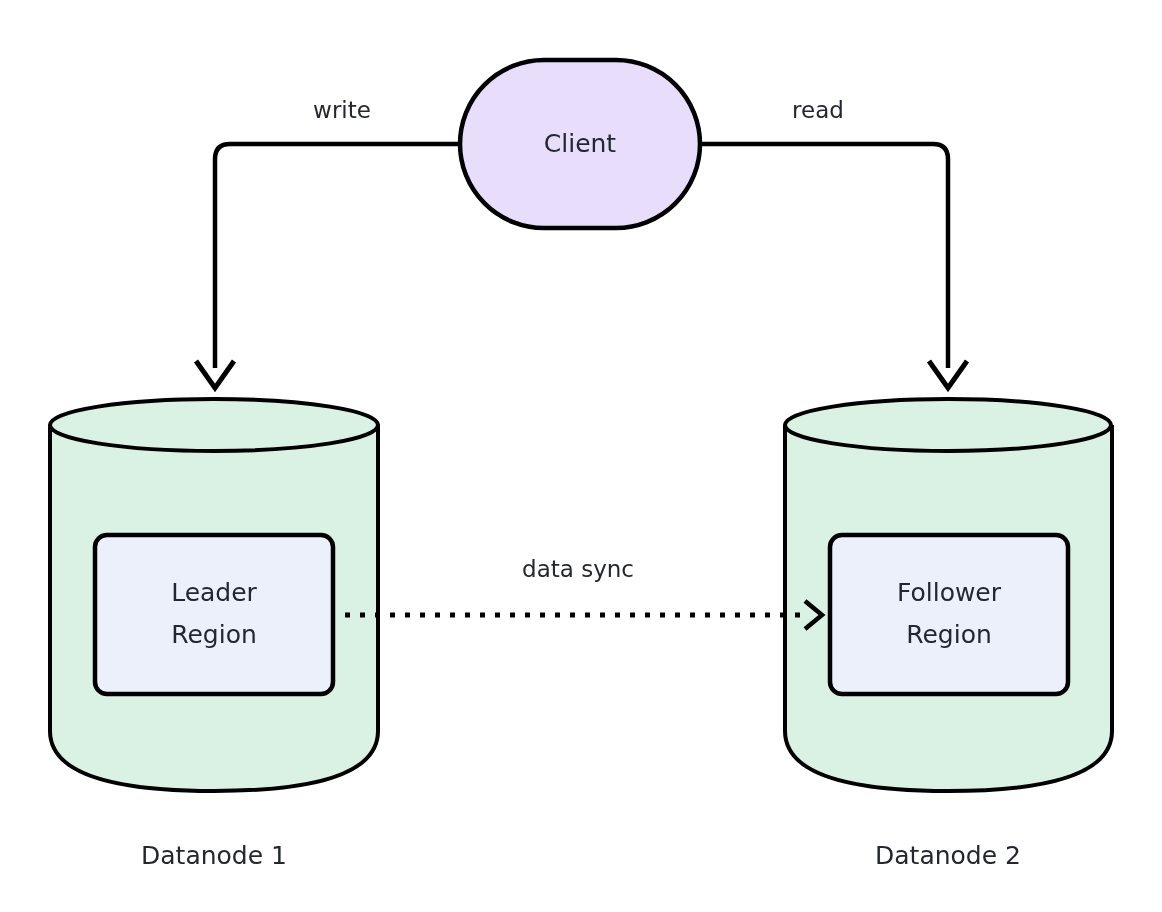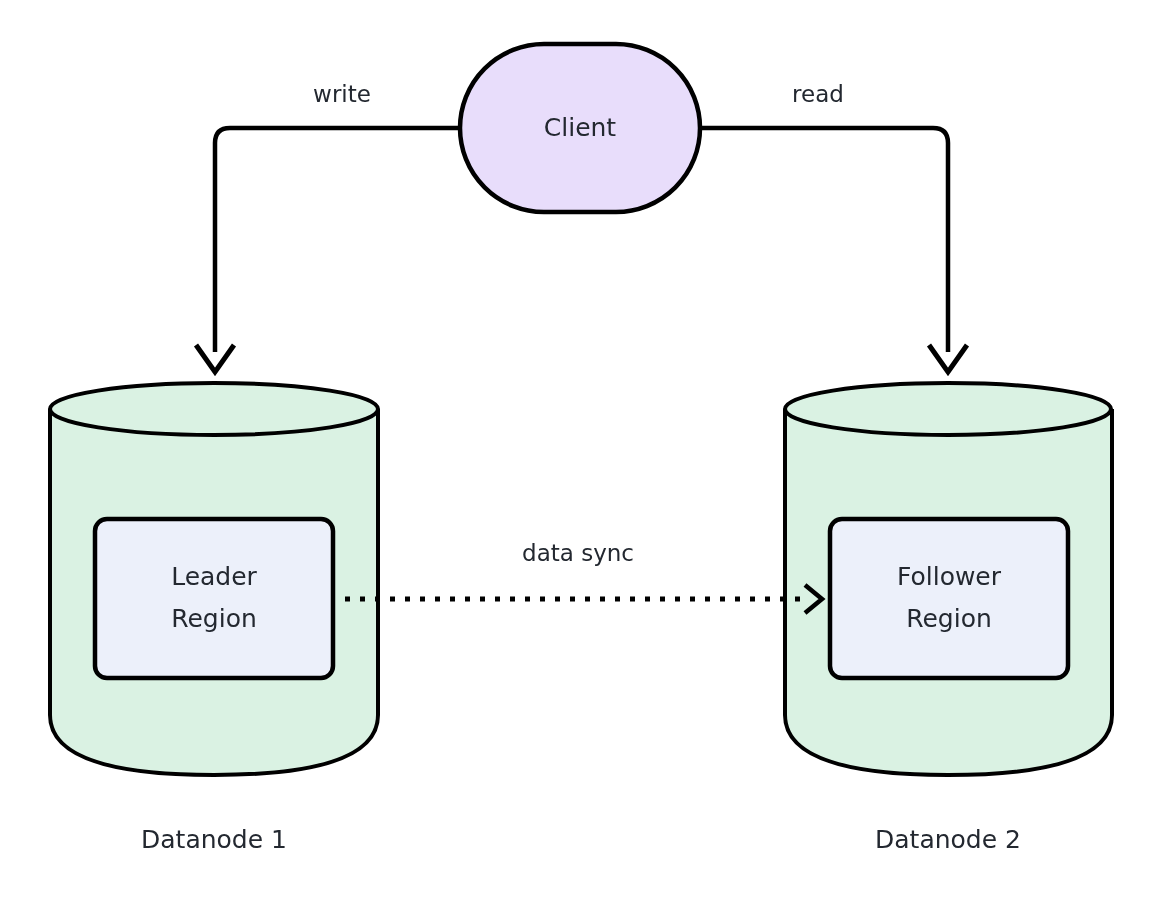--- a/index.html
+++ b/index.html
@@ -10,20 +10,21 @@
   }
   body {
     font-family: "DejaVu Sans", "Liberation Sans", sans-serif;
   }
   #diagram-root {
     position: relative;
     width: 1162px;
     height: 876px;
     background: #ffffff;
     overflow: hidden;
+    margin-top: 16px;
   }
   svg.diagram-canvas {
     display: block;
     width: 1162px;
     height: 912px;
   }
   .node-label {
     font-family: "DejaVu Sans", "Liberation Sans", sans-serif;
     font-size: 25px;
     fill: #232830;

